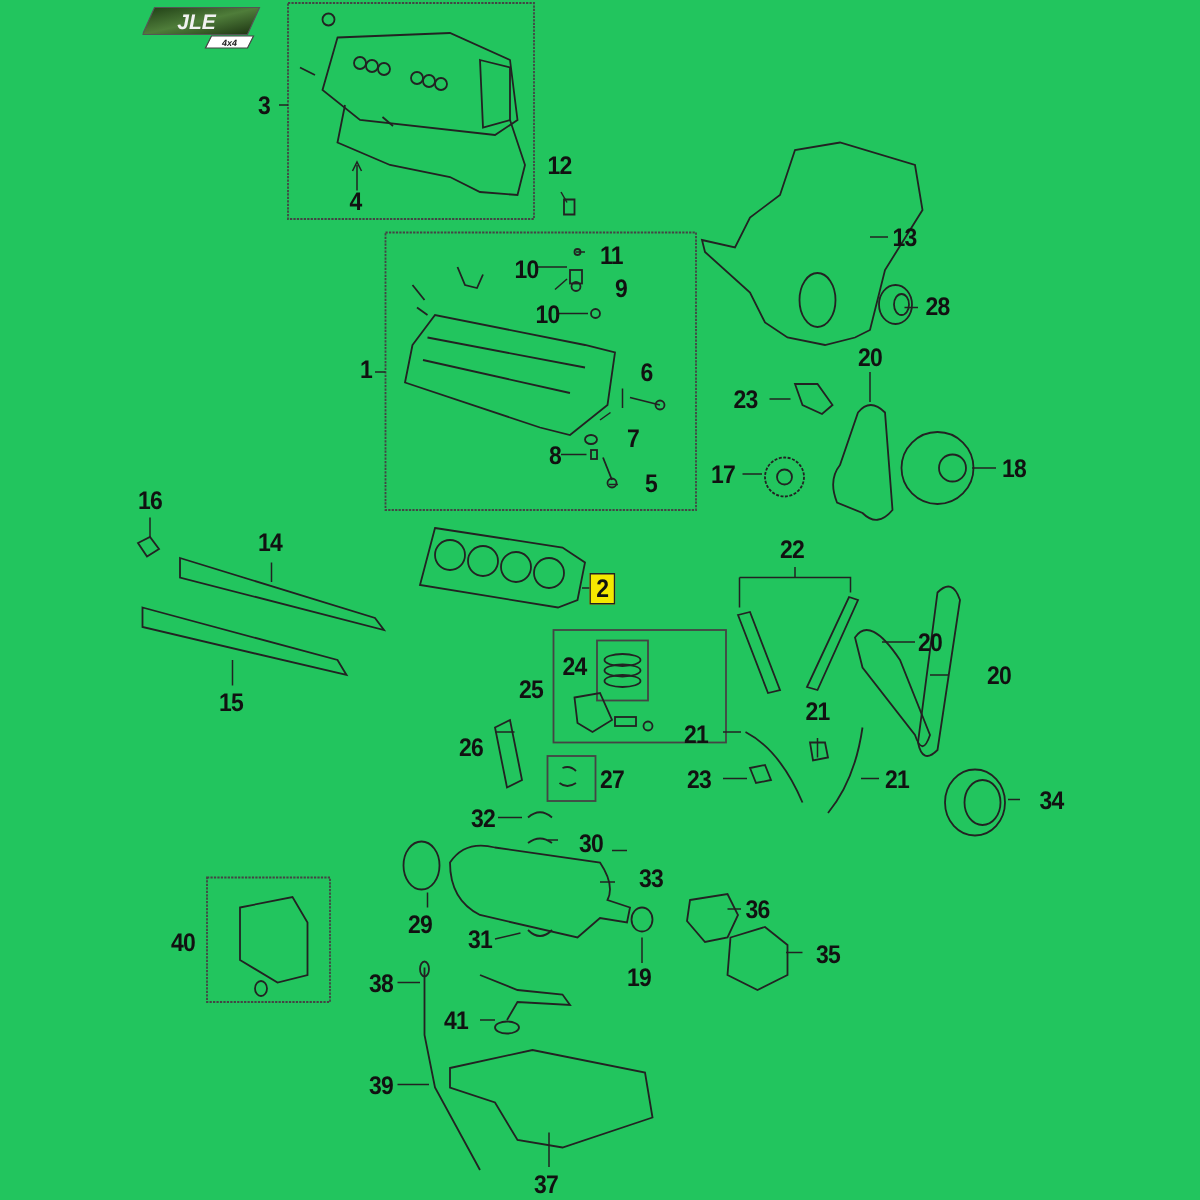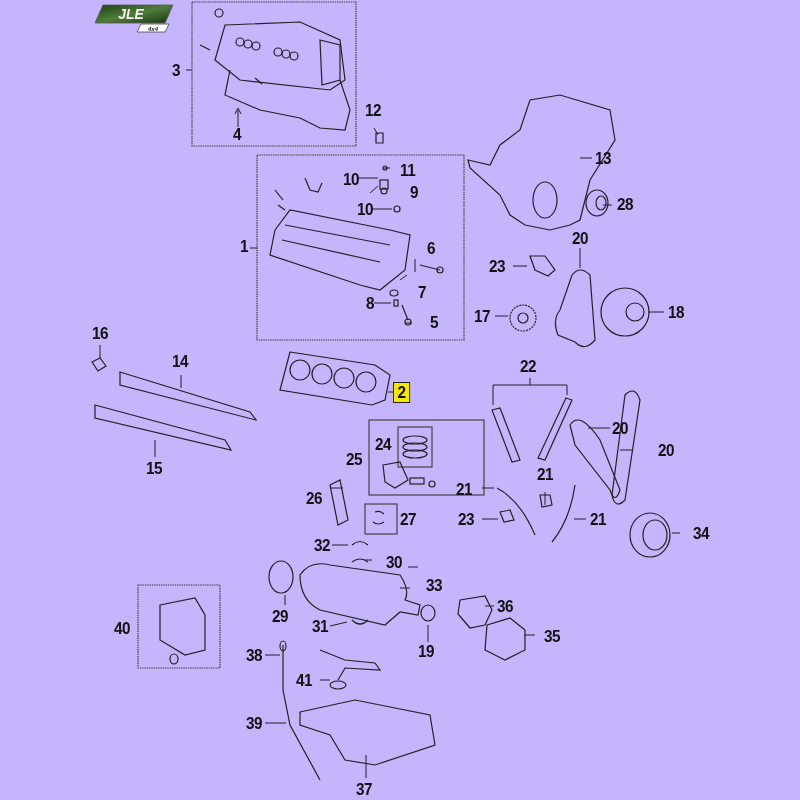--- a/index.html
+++ b/index.html
@@ -1,16 +1,16 @@
 <!DOCTYPE html>
 <html><head>
 <meta charset="utf-8">
 <style>
   html, body { margin:0; padding:0; background:#fff; }
-  #canvas { position:relative; width:800px; height:800px; background:#c4b5fd; overflow:hidden; font-family:"Liberation Sans", sans-serif;text-align:right; }
+  #canvas { position:relative; width:800px; height:800px; background:#22c55e; overflow:hidden; font-family:"Liberation Sans", sans-serif;text-align:right; }
   svg.art { position:absolute; left:0; top:0; width:800px; height:800px; }
   .lbl { position:absolute; font-family:"Liberation Sans", sans-serif; font-weight:bold; font-size:17px; color:#111; line-height:1; letter-spacing:-0.5px; transform:scaleX(0.9); transform-origin:left top; }
   .lbl.hl { background:#f5e800; border:1.5px solid #222; padding:1px 4px; }
   .logo { position:absolute; left:95px; top:3px; width:80px; height:30px; }
 </style>
 </head>
 <body>
 
 <div id="canvas">
 

